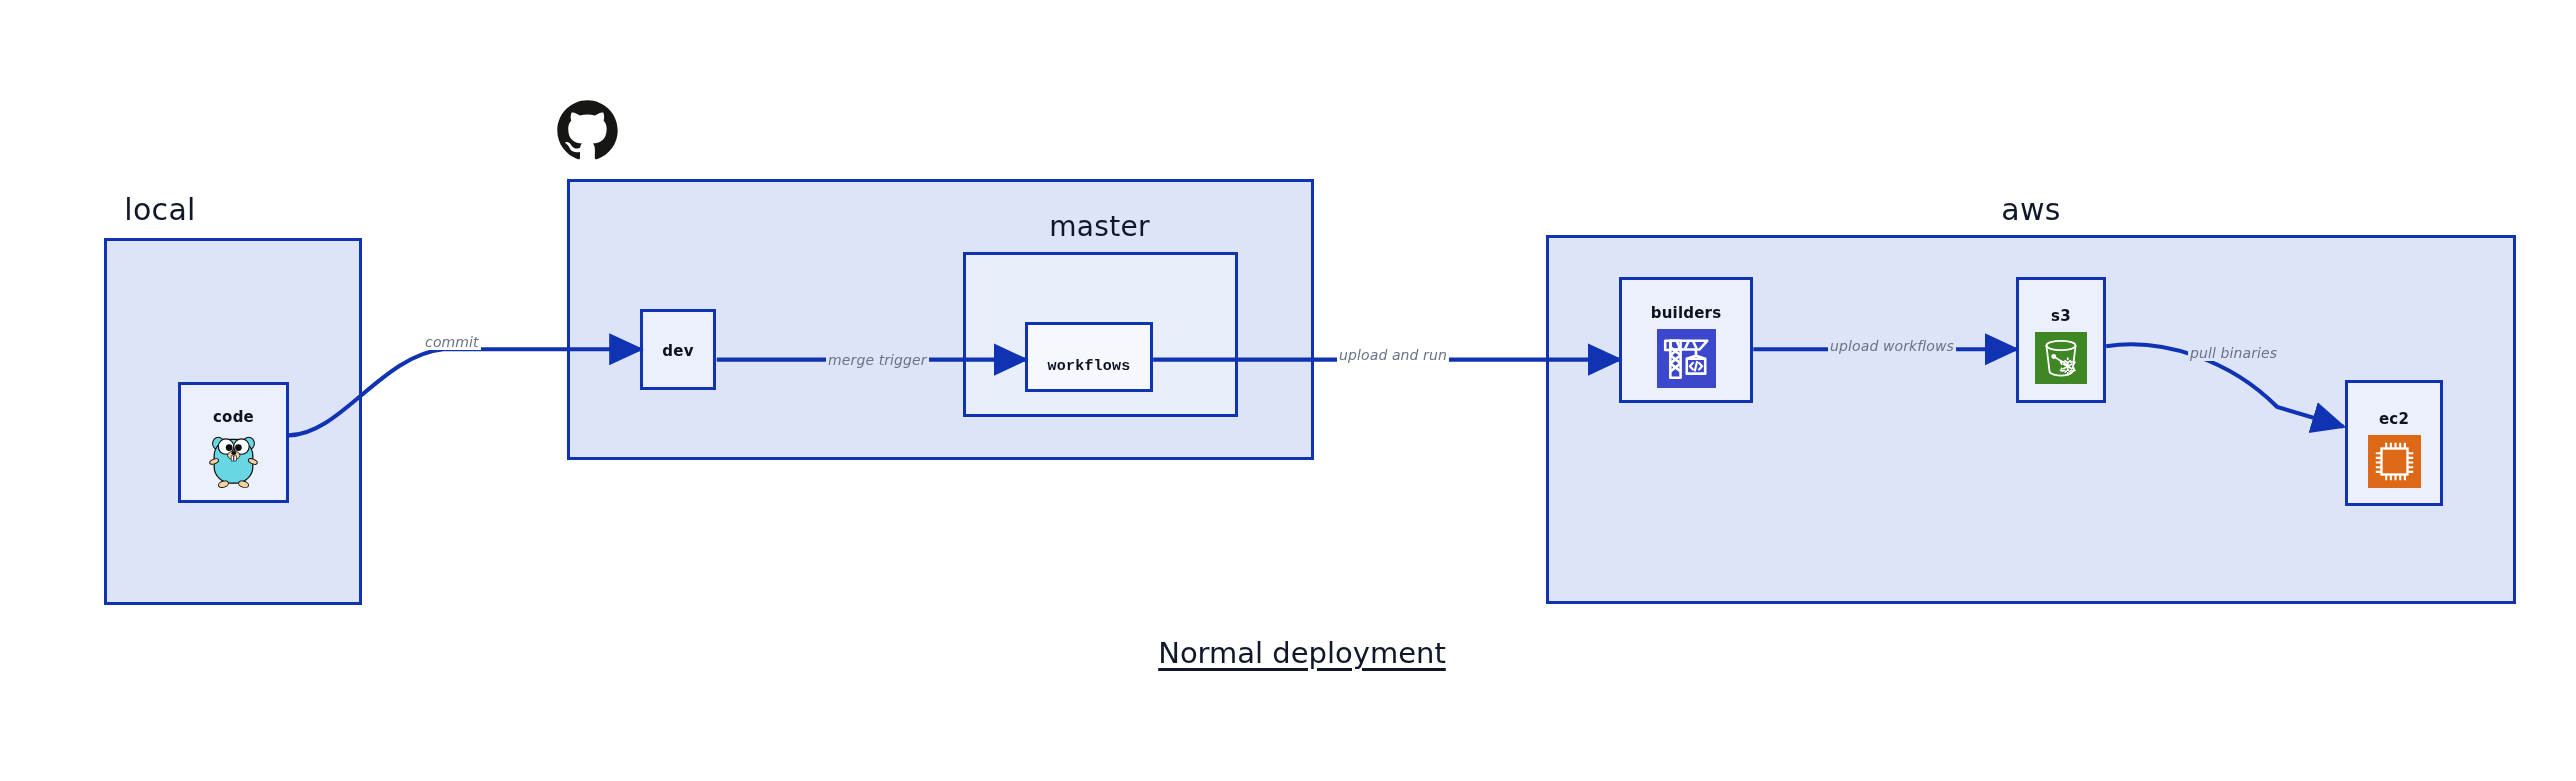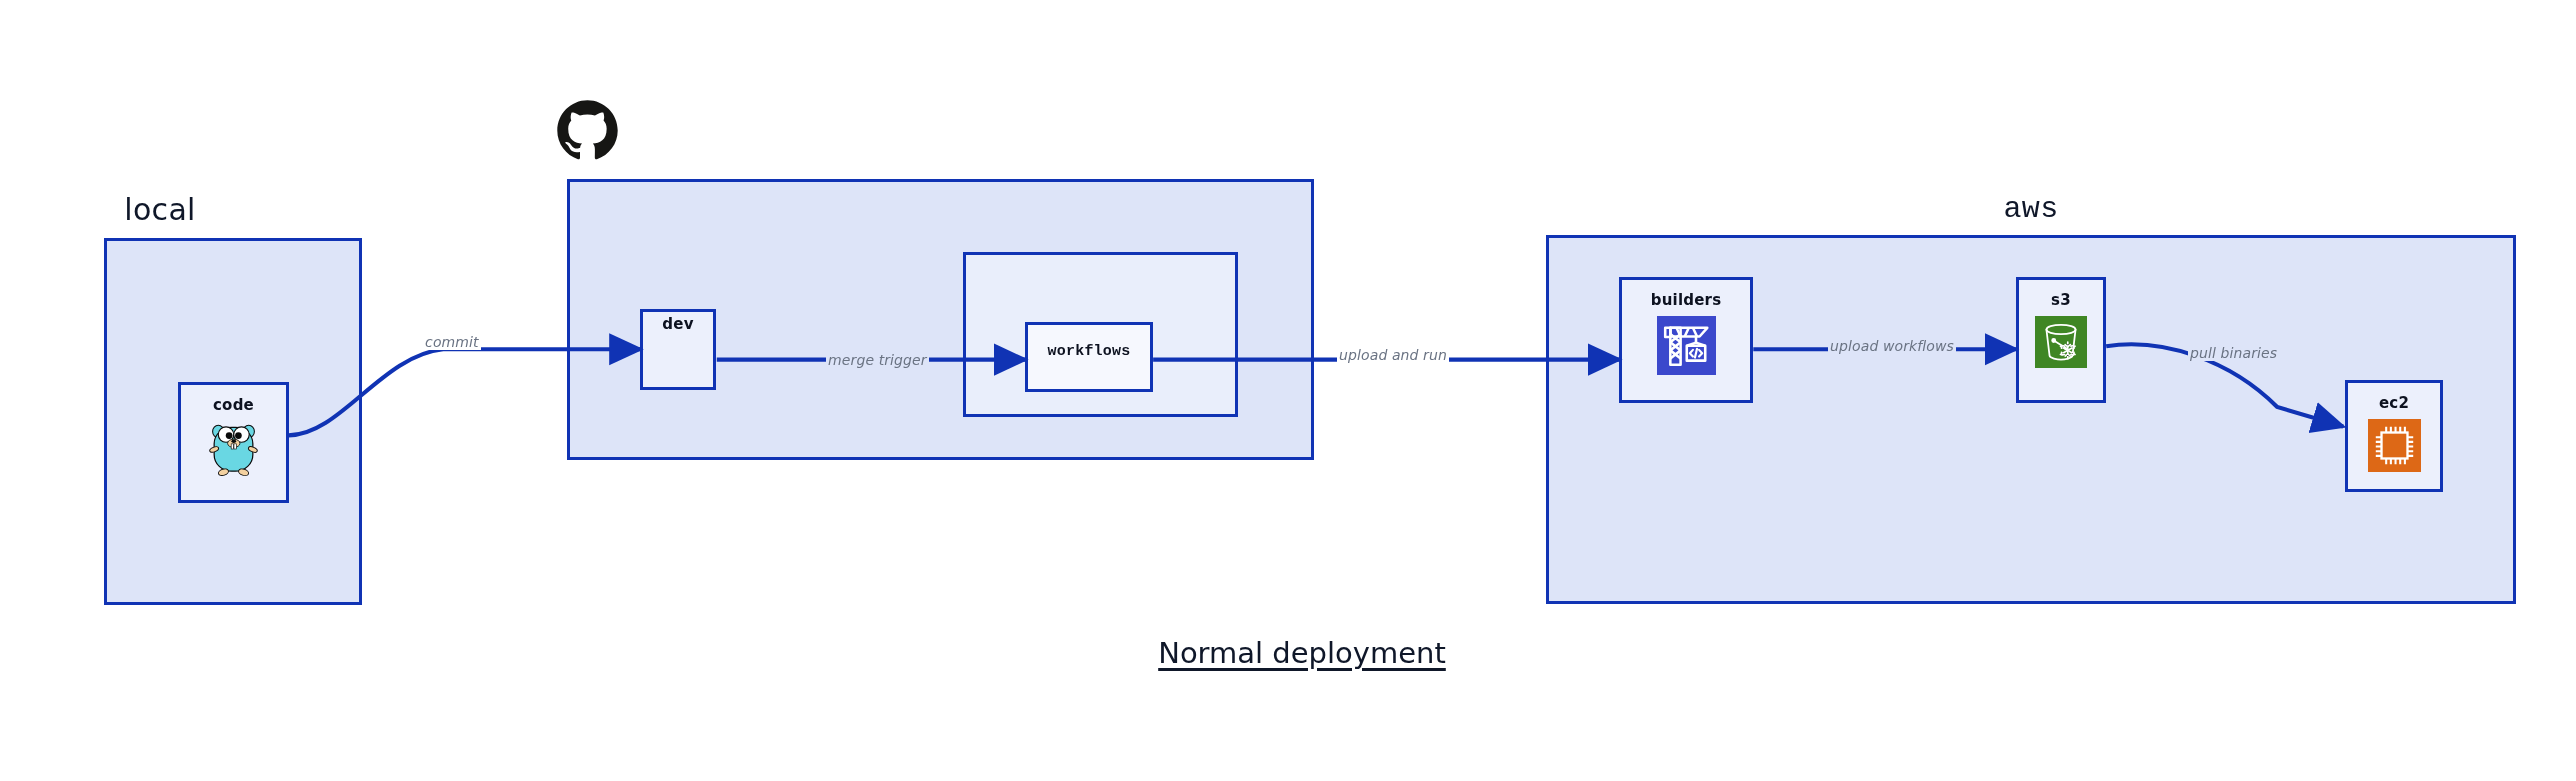--- a/index.html
+++ b/index.html
@@ -16,21 +16,21 @@
   }
 
   #canvas {
     position: absolute;
     left: 0; top: 0;
     width: 2604px;
     height: 781px;
   }
 
   
-  .abs { position: absolute; box-sizing: border-box; }
+  .abs { position: absolute; box-sizing: border-box; justify-content: center; }
 
   
   .group-box {
     background: #dde4f8;
     border: 3.6px solid #1033b4;
   }
   .group-label {
     position: absolute;
     color: #0f1729;
     font-size: 30px;
@@ -150,28 +150,29 @@
     </svg>
   </div>
 
 
   <div class="abs group-box" style="left:567px; top:179px; width:747px; height:281px;"></div>
 
   <div class="abs node-box" style="left:640px; top:309px; width:76px; height:81px;">
     <div class="node-label" style="margin-top:3px;">dev</div>
   </div>
 
+  <div class="group-label" style="left:963px; top:210px; width:273px; text-align:center; font-size:28px;">master</div>
 
   <div class="abs mid-box" style="left:963px; top:252px; width:275px; height:165px;"></div>
 
   <div class="abs node-box white" style="left:1025px; top:322px; width:128px; height:70px;">
     <div class="node-label" style="margin-top:18px;font-family:Liberation Mono, monospace;">workflows</div>
   </div>
 
-  <div class="group-label" style="left:1546px; top:192px; width:970px; text-align:center;font-family:Liberation Mono, monospace;">aws</div>
+  <div class="group-label" style="left:1546px; top:192px; width:970px; text-align:center;">aws</div>
 
   <div class="abs group-box" style="left:1546px; top:235px; width:970px; height:369px;"></div>
 
   <div class="abs node-box" style="left:1619px; top:277px; width:134px; height:126px;">
     <div class="node-label">builders</div>
     <div class="node-icon">
       <svg width="59" height="59" viewBox="0 0 115 115">
         <rect x="0" y="0" width="115" height="115" fill="#3b48cc"></rect>
         <g fill="none" stroke="#ffffff" stroke-width="5" stroke-linejoin="round">
 
@@ -219,21 +220,21 @@
           <path d="M58 77 L63 73 L68 77"></path>
           <path d="M51 62 L52 57 L57 58"></path>
           <path d="M75 70 L74 75 L69 74"></path>
           <path d="M75 62 L74 57 L69 58"></path>
           <path d="M51 70 L52 75 L57 74"></path>
         </g>
       </svg>
     </div>
   </div>
 
-  <div class="abs node-box" style="left:2345px; top:380px; width:98px; height:112px;">
+  <div class="abs node-box" style="left:2345px; top:380px; width:98px; height:126px;">
     <div class="node-label">ec2</div>
     <div class="node-icon">
       <svg width="53" height="53" viewBox="0 0 102 102">
         <rect x="0" y="0" width="102" height="102" fill="#dd6816"></rect>
         <g stroke="#ffffff" stroke-width="4.5" fill="none">
           <rect x="26" y="26" width="50" height="50"></rect>
         </g>
         <g stroke="#ffffff" stroke-width="4" stroke-linecap="butt">
           <path d="M35 15 L35 26 M44 15 L44 26 M53 15 L53 26 M62 15 L62 26 M71 15 L71 26"></path>
           <path d="M35 76 L35 87 M44 76 L44 87 M53 76 L53 87 M62 76 L62 87 M71 76 L71 87"></path>

